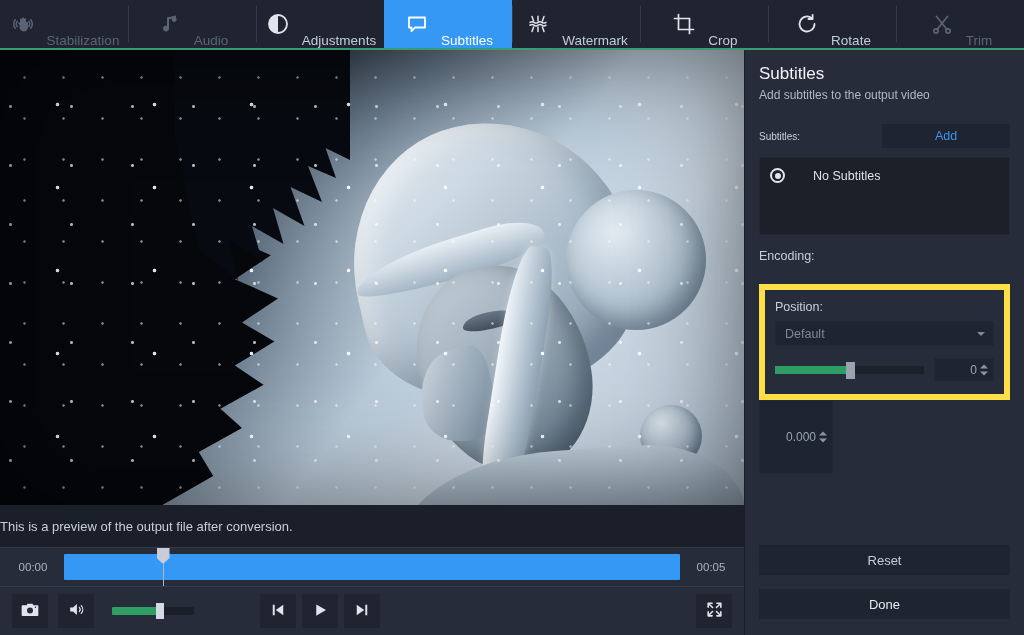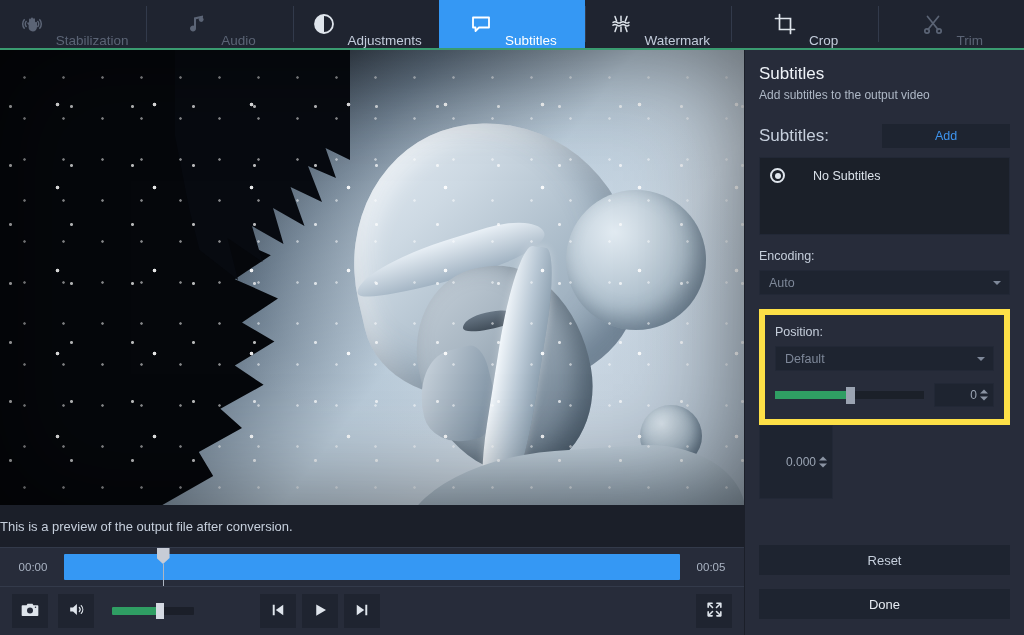--- a/index.html
+++ b/index.html
@@ -205,21 +205,21 @@
 
   
   .sidebar {
     flex: 1 1 auto; background: #272c3a;
     display: flex; flex-direction: column;
     padding: 14px 14px 12px 14px;
     border-left: 1px solid #1b1f29;
   }
   .sb-title { color: #eef2f7; font-size: 17px; font-weight: 400; margin-bottom: 4px; }
   .sb-sub { color: #aeb8c6; font-size: 12px; margin-bottom: 22px; }
-  .row-label { color: #c6cfdc; font-size: 17px; }
+  .row-label { color: #c6cfdc; font-size: 10px; }
   .sub-row { display: flex; align-items: center; margin-bottom: 9px; }
   .add-btn {
     margin-left: auto; width: 128px; height: 24px;
     background: #1e2430; color: #3e94ee; font-size: 12.5px;
     display: flex; align-items: center; justify-content: center;
     cursor: pointer; border: none;
   }
   .sub-list {
     height: 78px; background: #1b2029; border: 1px solid #222836;
     padding: 10px 10px; margin-bottom: 14px;
@@ -330,20 +330,29 @@
     <div class="tab">
       <span class="ic">
         <svg width="24" height="24" viewBox="0 0 24 24" fill="none" stroke="#dfe5ec" stroke-width="1.7" stroke-linecap="round">
           <path d="M6.5 2.5v15h15"></path>
           <path d="M2.5 6.5h15v15"></path>
         </svg>
       </span>
       <span class="lbl">Crop</span>
     </div>
 
+    <div class="tab">
+      <span class="ic">
+        <svg width="24" height="24" viewBox="0 0 24 24" fill="none" stroke="#dfe5ec" stroke-width="1.8" stroke-linecap="round">
+          <path d="M19.5 12a7.5 7.5 0 1 1-2.6-5.7"></path>
+          <path d="M17.6 2.8v4.2h-4.2" stroke-linejoin="round"></path>
+        </svg>
+      </span>
+      <span class="lbl">Rotate</span>
+    </div>
 
     <div class="tab disabled">
       <span class="ic">
         <svg width="24" height="24" viewBox="0 0 24 24" fill="none" stroke="#5b6475" stroke-width="1.7" stroke-linecap="round">
           <path d="M6.5 4.5 17 17.5M17.5 4.5 7 17.5"></path>
           <circle cx="6" cy="19" r="2.2"></circle>
           <circle cx="18" cy="19" r="2.2"></circle>
         </svg>
       </span>
       <span class="lbl">Trim</span>
@@ -464,24 +473,20 @@
       <div class="sub-list">
         <div class="sub-item">
           <span class="radio">
               <span class="dot"></span>
             </span>
           <span>No Subtitles</span>
         </div>
       </div>
 
       <div class="field-label">Encoding:</div>
-      <div class="select">
-        <span>Auto</span>
-        <span class="caret"></span>
-      </div>
 
       <div class="pos-group">
         <div class="field-label">Position:</div>
         <div class="select">
           <span>Default</span>
           <span class="caret"></span>
         </div>
         <div class="pos-slider-row">
           <div class="pos-slider">
             <div class="pos-track"></div>

